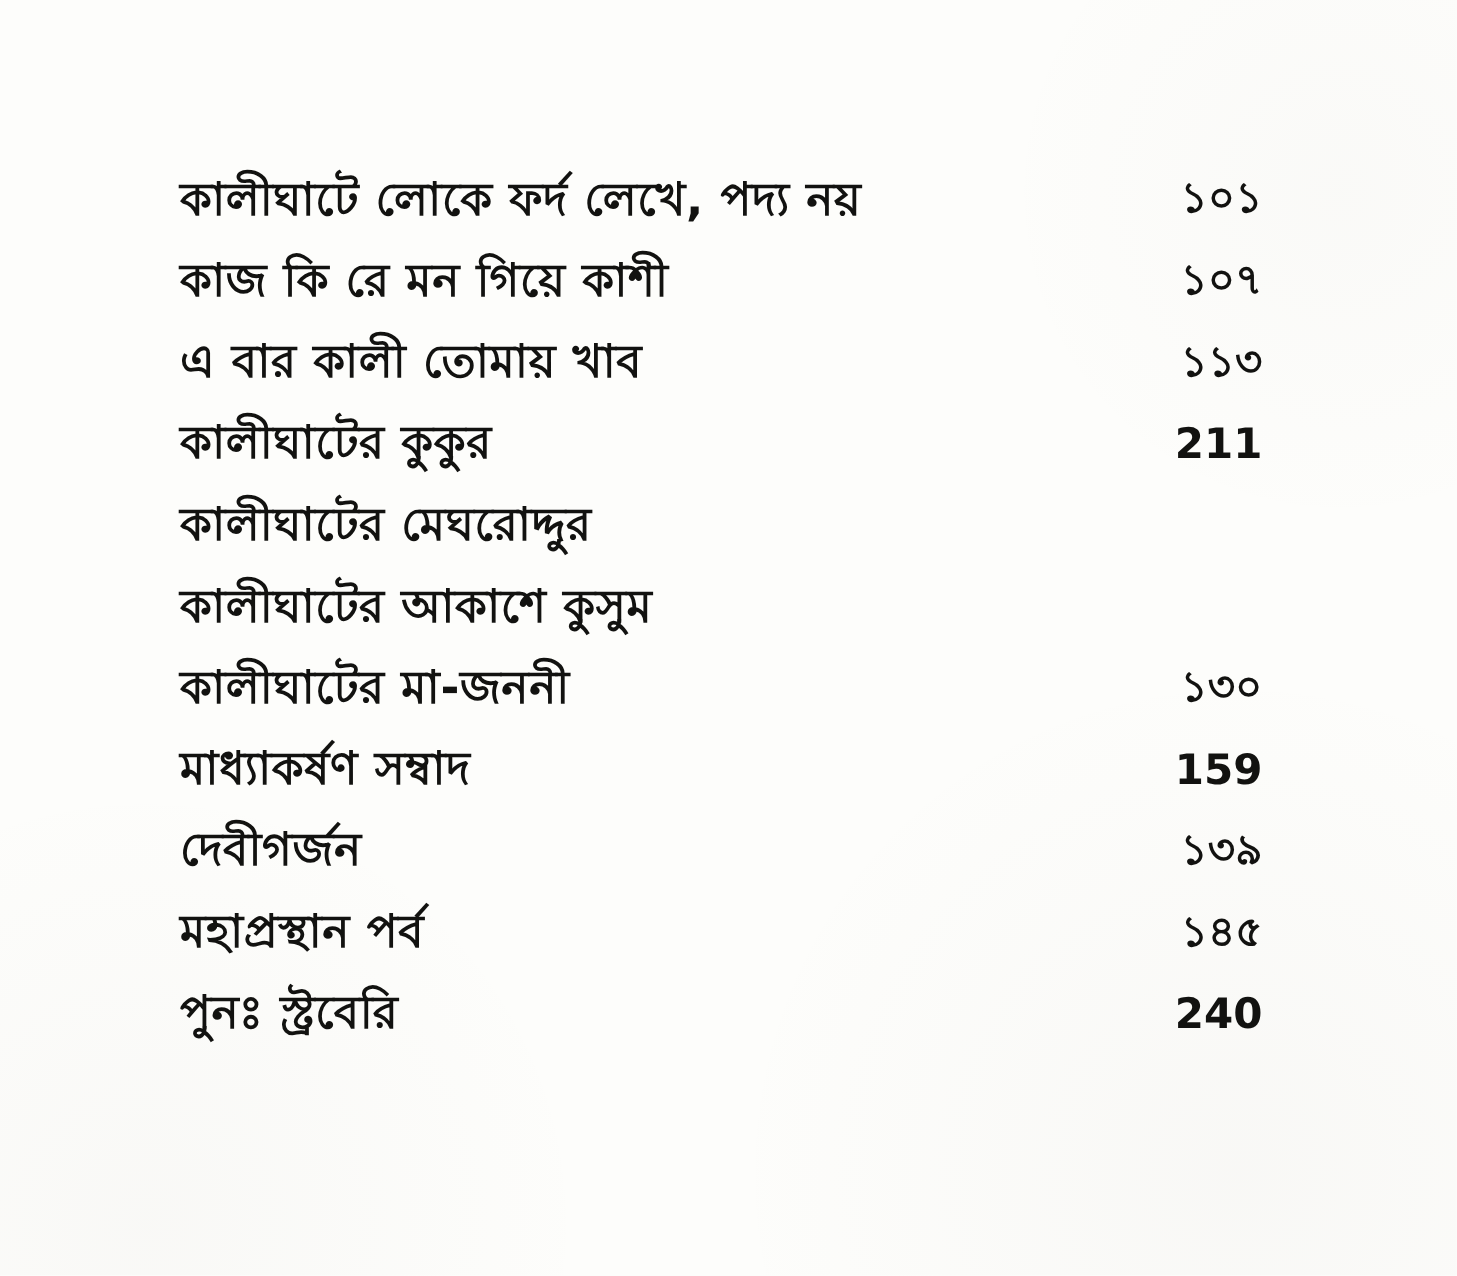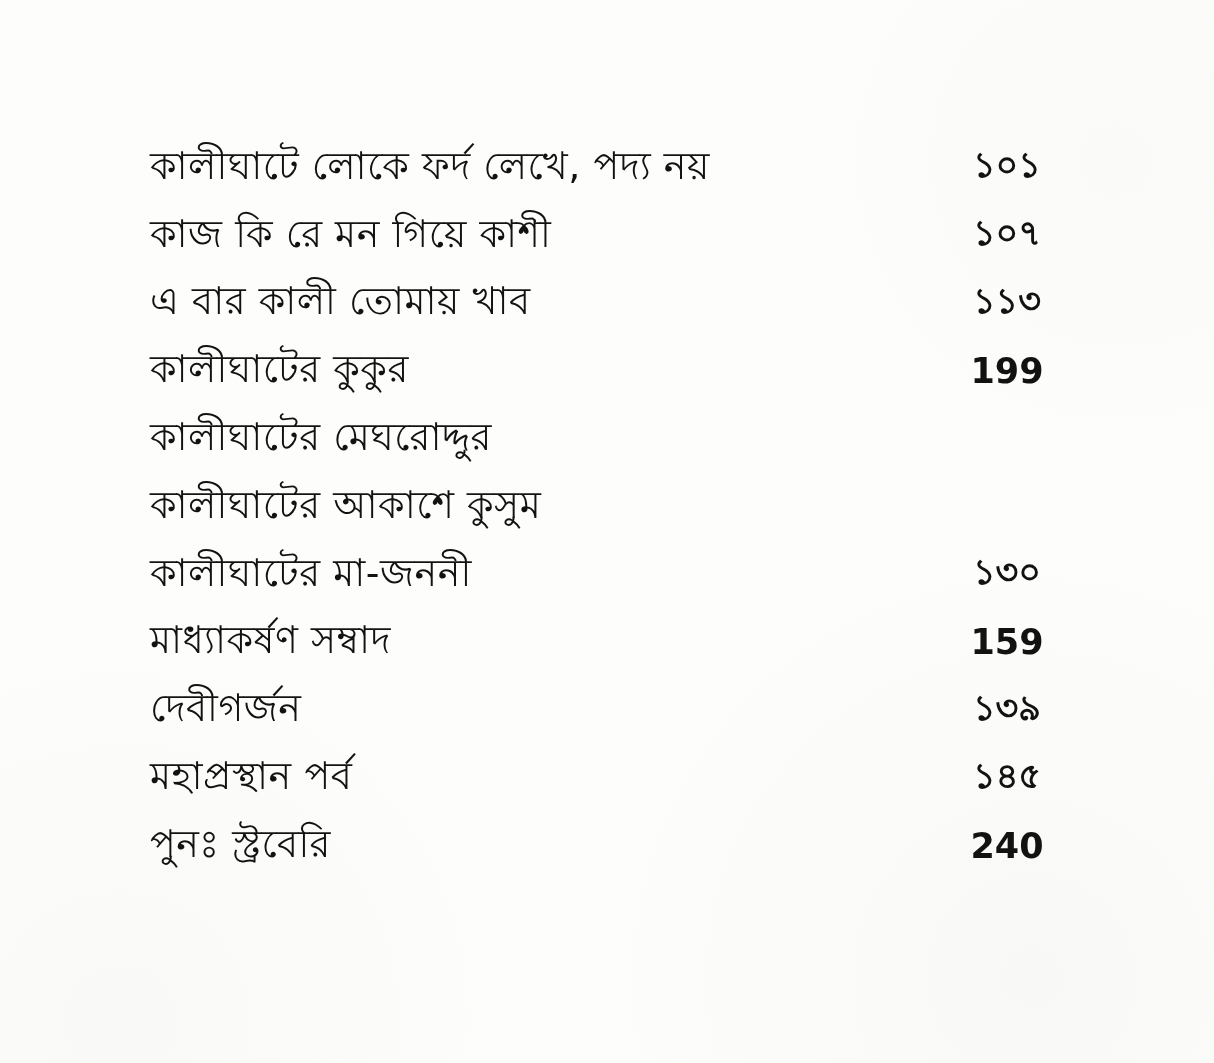--- a/index.html
+++ b/index.html
@@ -32,29 +32,29 @@
   }
   .row {
     display: flex;
     justify-content: space-between;
     align-items: center;
     height: 67.8px;
     white-space: nowrap;
   }
   .title {
     font-size: 38px;
-    font-weight: 400;
+    font-weight: 700;
     color: #121210;
     letter-spacing: 0.5px;
   }
   .pagenum {
     font-size: 35px;
     font-weight: 700;
     color: #121210;
-    text-align: center;
+    text-align: right;
     min-width: 90px;
   }
 </style>
 </head>
 <body>
 
 <div class="page">
   <div class="toc">
   <div class="row">
     <span class="title">কালীঘাটে লোকে ফর্দ লেখে, পদ্য নয়</span>
@@ -66,21 +66,21 @@
     <span class="pagenum">১০৭</span>
   </div>
 
   <div class="row">
     <span class="title">এ বার কালী তোমায় খাব</span>
     <span class="pagenum">১১৩</span>
   </div>
 
   <div class="row">
     <span class="title">কালীঘাটের কুকুর</span>
-    <span class="pagenum">199</span>
+    <span class="pagenum">211</span>
   </div>
 
   <div class="row">
     <span class="title">কালীঘাটের মেঘরোদ্দুর</span>
   </div>
 
   <div class="row">
     <span class="title">কালীঘাটের আকাশে কুসুম</span>
   </div>
 

